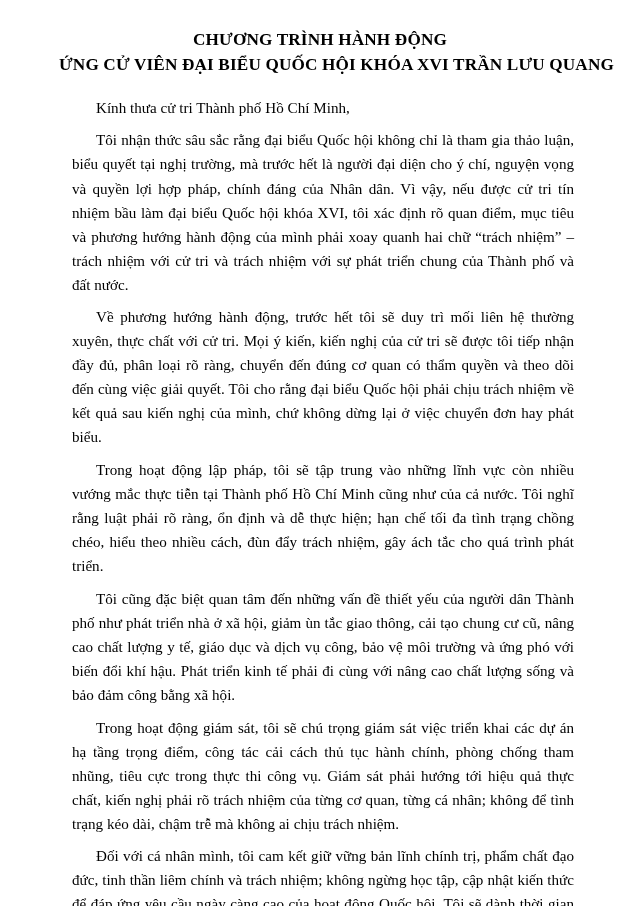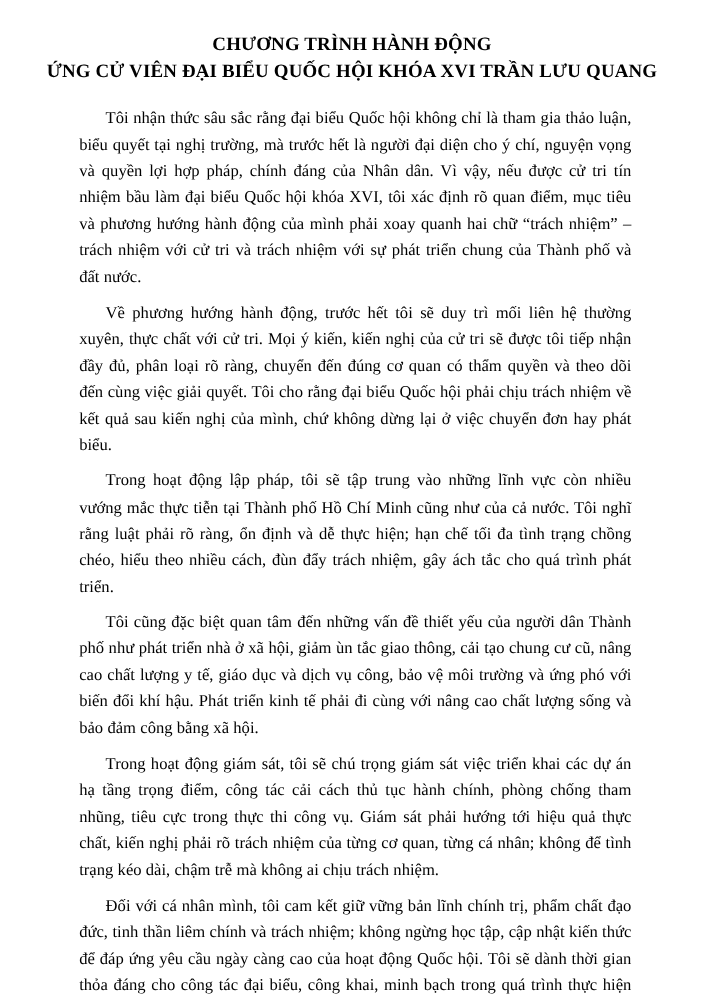--- a/index.html
+++ b/index.html
@@ -32,20 +32,21 @@
     letter-spacing: 0.15px;
     padding-left: 26px;
     padding-right: 26px;
   }
   .title-line-1 {
     display: block;
     text-align: center;
   }
   .title-line-2 {
     display: block;
+    text-align: right;
   }
   .body-block {
     margin-top: 18px;
     padding-left: 72px;
     padding-right: 66px;
   }
   p.para {
     margin: 0 0 0 0;
     text-align: justify;
     text-justify: inter-word;
@@ -63,20 +64,21 @@
 <body>
 
 <div class="page">
 
   <div class="title-block">
     <span class="title-line-1">CHƯƠNG TRÌNH HÀNH ĐỘNG</span>
     <span class="title-line-2">ỨNG CỬ VIÊN ĐẠI BIỂU QUỐC HỘI KHÓA XVI TRẦN LƯU QUANG</span>
   </div>
 
   <div class="body-block">
+    <p class="para">Kính thưa cử tri Thành phố Hồ Chí Minh,</p>
     <p class="para">Tôi nhận thức sâu sắc rằng đại biểu Quốc hội không chỉ là tham gia thảo luận, biểu quyết tại nghị trường, mà trước hết là người đại diện cho ý chí, nguyện vọng và quyền lợi hợp pháp, chính đáng của Nhân dân. Vì vậy, nếu được cử tri tín nhiệm bầu làm đại biểu Quốc hội khóa XVI, tôi xác định rõ quan điểm, mục tiêu và phương hướng hành động của mình phải xoay quanh hai chữ “trách nhiệm” – trách nhiệm với cử tri và trách nhiệm với sự phát triển chung của Thành phố và đất nước.</p>
     <p class="para">Về phương hướng hành động, trước hết tôi sẽ duy trì mối liên hệ thường xuyên, thực chất với cử tri. Mọi ý kiến, kiến nghị của cử tri sẽ được tôi tiếp nhận đầy đủ, phân loại rõ ràng, chuyển đến đúng cơ quan có thẩm quyền và theo dõi đến cùng việc giải quyết. Tôi cho rằng đại biểu Quốc hội phải chịu trách nhiệm về kết quả sau kiến nghị của mình, chứ không dừng lại ở việc chuyển đơn hay phát biểu.</p>
     <p class="para">Trong hoạt động lập pháp, tôi sẽ tập trung vào những lĩnh vực còn nhiều vướng mắc thực tiễn tại Thành phố Hồ Chí Minh cũng như của cả nước. Tôi nghĩ rằng luật phải rõ ràng, ổn định và dễ thực hiện; hạn chế tối đa tình trạng chồng chéo, hiểu theo nhiều cách, đùn đẩy trách nhiệm, gây ách tắc cho quá trình phát triển.</p>
     <p class="para">Tôi cũng đặc biệt quan tâm đến những vấn đề thiết yếu của người dân Thành phố như phát triển nhà ở xã hội, giảm ùn tắc giao thông, cải tạo chung cư cũ, nâng cao chất lượng y tế, giáo dục và dịch vụ công, bảo vệ môi trường và ứng phó với biến đổi khí hậu. Phát triển kinh tế phải đi cùng với nâng cao chất lượng sống và bảo đảm công bằng xã hội.</p>
     <p class="para">Trong hoạt động giám sát, tôi sẽ chú trọng giám sát việc triển khai các dự án hạ tầng trọng điểm, công tác cải cách thủ tục hành chính, phòng chống tham nhũng, tiêu cực trong thực thi công vụ. Giám sát phải hướng tới hiệu quả thực chất, kiến nghị phải rõ trách nhiệm của từng cơ quan, từng cá nhân; không để tình trạng kéo dài, chậm trễ mà không ai chịu trách nhiệm.</p>
     <p class="para">Đối với cá nhân mình, tôi cam kết giữ vững bản lĩnh chính trị, phẩm chất đạo đức, tinh thần liêm chính và trách nhiệm; không ngừng học tập, cập nhật kiến thức để đáp ứng yêu cầu ngày càng cao của hoạt động Quốc hội. Tôi sẽ dành thời gian thỏa đáng cho công tác đại biểu, công khai, minh bạch trong quá trình thực hiện chương trình hành động, và chịu sự giám sát của cử tri.</p>
 
   </div>
 
 </div>

